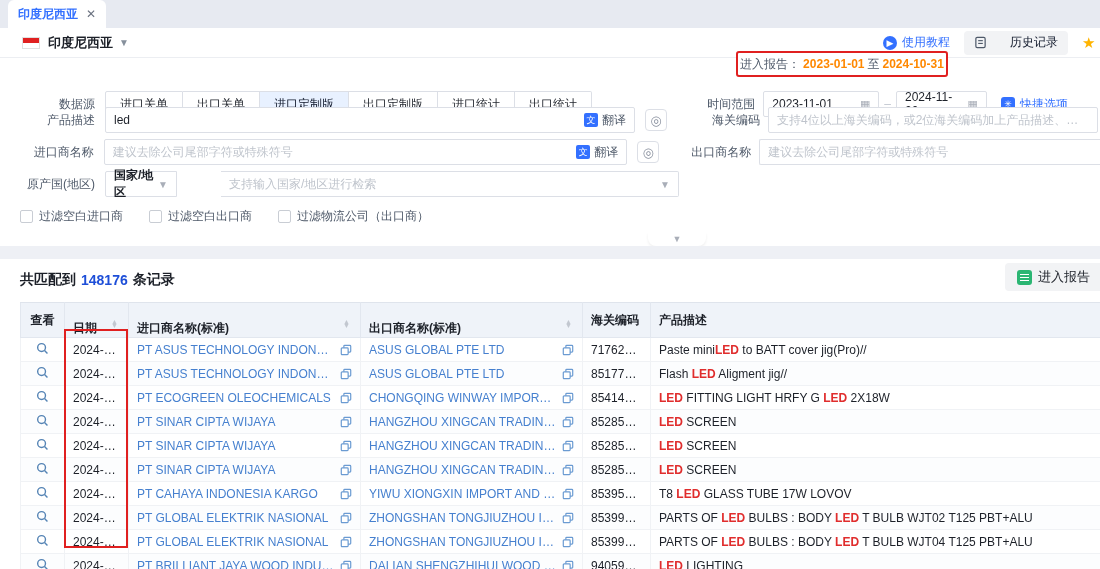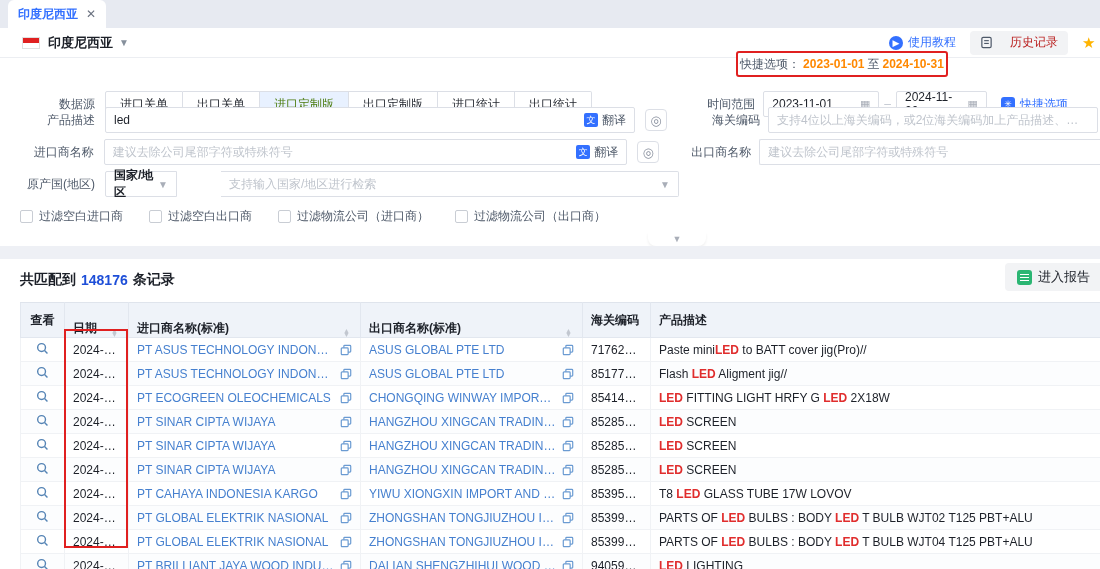--- a/index.html
+++ b/index.html
@@ -19,34 +19,34 @@
   .toolbar { position:absolute; left:0; top:28px; width:1100px; height:30px; background:#fff;
              border-bottom:1px solid #eceef2; display:flex; align-items:center; }
   .flag { width:18px; height:12px; margin-left:22px; border:1px solid #e0e0e0; position:relative; background:#fff; }
   .flag::before { content:""; position:absolute; left:0; top:0; width:100%; height:50%; background:#e02020; }
   .country { margin-left:8px; font-weight:bold; font-size:13px; color:#1d2129; }
   .cchev { margin-left:6px; color:#86909c; font-size:10px; }
   .tb-right { margin-left:auto; display:flex; align-items:center; gap:14px; padding-right:4px; }
   .tut { display:flex; align-items:center; gap:5px; color:#3370ff; cursor:pointer; }
   .tut-ic { width:14px; height:14px; border-radius:50%; background:#3370ff; color:#fff; font-size:9px;
             display:flex; align-items:center; justify-content:center; }
-  .hist { display:flex; align-items:center; gap:17px; background:#f2f3f5; border-radius:4px;
-          height:24px; padding:0 10px; color:#b91c1c; cursor:pointer; }
+  .hist { display:flex; align-items:center; gap:23px; background:#f2f3f5; border-radius:4px;
+          height:24px; padding:0 10px; color:#0f172a; cursor:pointer; }
   .star-cut { color:#ffb400; font-size:15px; width:14px; overflow:hidden; }
 
   
   .filters { position:absolute; left:0; top:59px; width:1100px; height:187px; background:#fff; }
   .frow { position:absolute; display:flex; align-items:center; }
   .flabel { color:#4e5969; text-align:right; }
   .seg { display:flex; }
   .seg .sbtn { height:26px; padding:0 14px; border:1px solid #dcdfe6; border-left:none;
                background:#fff; display:flex; align-items:center; cursor:pointer; color:#1d2129; }
   .seg .sbtn:first-child { border-left:1px solid #dcdfe6; border-radius:2px 0 0 2px; }
   .seg .sbtn:last-child { border-radius:0 2px 2px 0; }
-  .seg .sbtn.active { background:#e8f1ff; color:#4d7c0f; border-color:#dcdfe6; }
+  .seg .sbtn.active { background:#e8f1ff; color:#0f172a; border-color:#dcdfe6; }
   .inp { height:26px; border:1px solid #dcdfe6; border-radius:2px; background:#fff;
          display:flex; align-items:center; padding:0 8px; }
   .inp .val { color:#1d2129; }
   .inp .ph { color:#bfc4cc; overflow:hidden; white-space:nowrap; text-overflow:ellipsis; }
   .trans { margin-left:auto; display:flex; align-items:center; gap:4px; cursor:pointer; flex:none; }
   .trans .tic { width:14px; height:14px; background:#3370ff; border-radius:2px; color:#fff; font-size:9px;
                 display:flex; align-items:center; justify-content:center; }
   .trans .tt { color:#4e5969; }
   .roundbtn { width:22px; height:22px; border:1px solid #dcdfe6; border-radius:4px; color:#8a919f;
               display:flex; align-items:center; justify-content:center; font-size:13px; cursor:pointer; }
@@ -78,21 +78,21 @@
   .report-btn { position:absolute; right:-8px; top:4px; height:28px; background:#f2f3f5; border-radius:4px;
                 display:flex; align-items:center; gap:6px; padding:0 18px 0 12px; font-size:13px;
                 color:#1d2129; cursor:pointer; }
   .rep-ic { width:15px; height:15px; background:#2bb673; border-radius:3px; position:relative; }
   .rep-ic::before { content:""; position:absolute; left:3px; top:4px; width:9px; height:1.5px; background:#fff;
                     box-shadow:0 3px 0 #fff, 0 6px 0 #fff; }
 
   table.grid { position:absolute; left:20px; top:43px; width:1080px; border-collapse:collapse; table-layout:fixed; }
   .grid th { background:#eff3f9; border:1px solid #e2e7ef; border-top:1px solid #dfe4ec; height:29px;
              font-weight:bold; color:#1d2129; text-align:left; padding:0 8px; font-size:12px; }
-  .grid th .thflex { display:flex; align-items:flex-end;margin-top:17px; }
+  .grid th .thflex { display:flex; align-items:flex-start;margin-top:17px; }
   .sorter { margin-left:auto; display:flex; flex-direction:column; line-height:4px; color:#c2c7d0;
             font-size:7px; padding-right:2px; cursor:pointer; }
   .grid td { border-bottom:1px solid #f0f2f5; border-left:1px solid #f0f2f5; border-right:1px solid #f0f2f5;
              height:24px; padding:0 8px; white-space:nowrap; overflow:hidden; text-overflow:ellipsis; }
   .grid tr:nth-child(even) td { background:#fcfdfe; }
   .c-view { text-align:center; }
   .mag { display:inline-block; cursor:pointer; }
   .co-name { color:#4680cf; cursor:pointer; display:flex; align-items:center; }
   .co-name .nm { overflow:hidden; text-overflow:ellipsis; white-space:nowrap; flex:1; }
   .copy-ic { flex:none; margin-left:6px; cursor:pointer; }
@@ -130,21 +130,21 @@
           </svg>
         <span>历史记录</span>
       </span>
       <span class="star-cut">★</span>
     </div>
   </div>
 
   <div class="filters">
 
     <div class="upd-box">
-      <span class="ul">快捷选项：</span>
+      <span class="ul">进入报告：</span>
       <span class="ud">2023-01-01</span>
       <span class="ul">至</span>
       <span class="ud">2024-10-31</span>
     </div>
 
     <div class="frow" style="left:0; top:32px; width:1100px; height:26px;">
       <span class="flabel" style="width:95px;">数据源</span>
       <div class="seg" style="margin-left:10px;">
           <div class="sbtn">进口关单</div>
           <div class="sbtn">出口关单</div>
@@ -214,24 +214,20 @@
     </div>
 
     <div class="frow" style="left:20px; top:147px; width:1060px; height:20px;">
         <span class="cb">
           <span class="box"></span>
           <span class="cl">过滤空白进口商</span>
         </span>
         <span class="cb">
           <span class="box"></span>
           <span class="cl">过滤空白出口商</span>
-        </span>
-        <span class="cb">
-          <span class="box"></span>
-          <span class="cl">过滤物流公司（进口商）</span>
         </span>
         <span class="cb">
           <span class="box"></span>
           <span class="cl">过滤物流公司（出口商）</span>
         </span>
       </div>
 
     <div class="collapse-tab">▼</div>
   </div>
 

